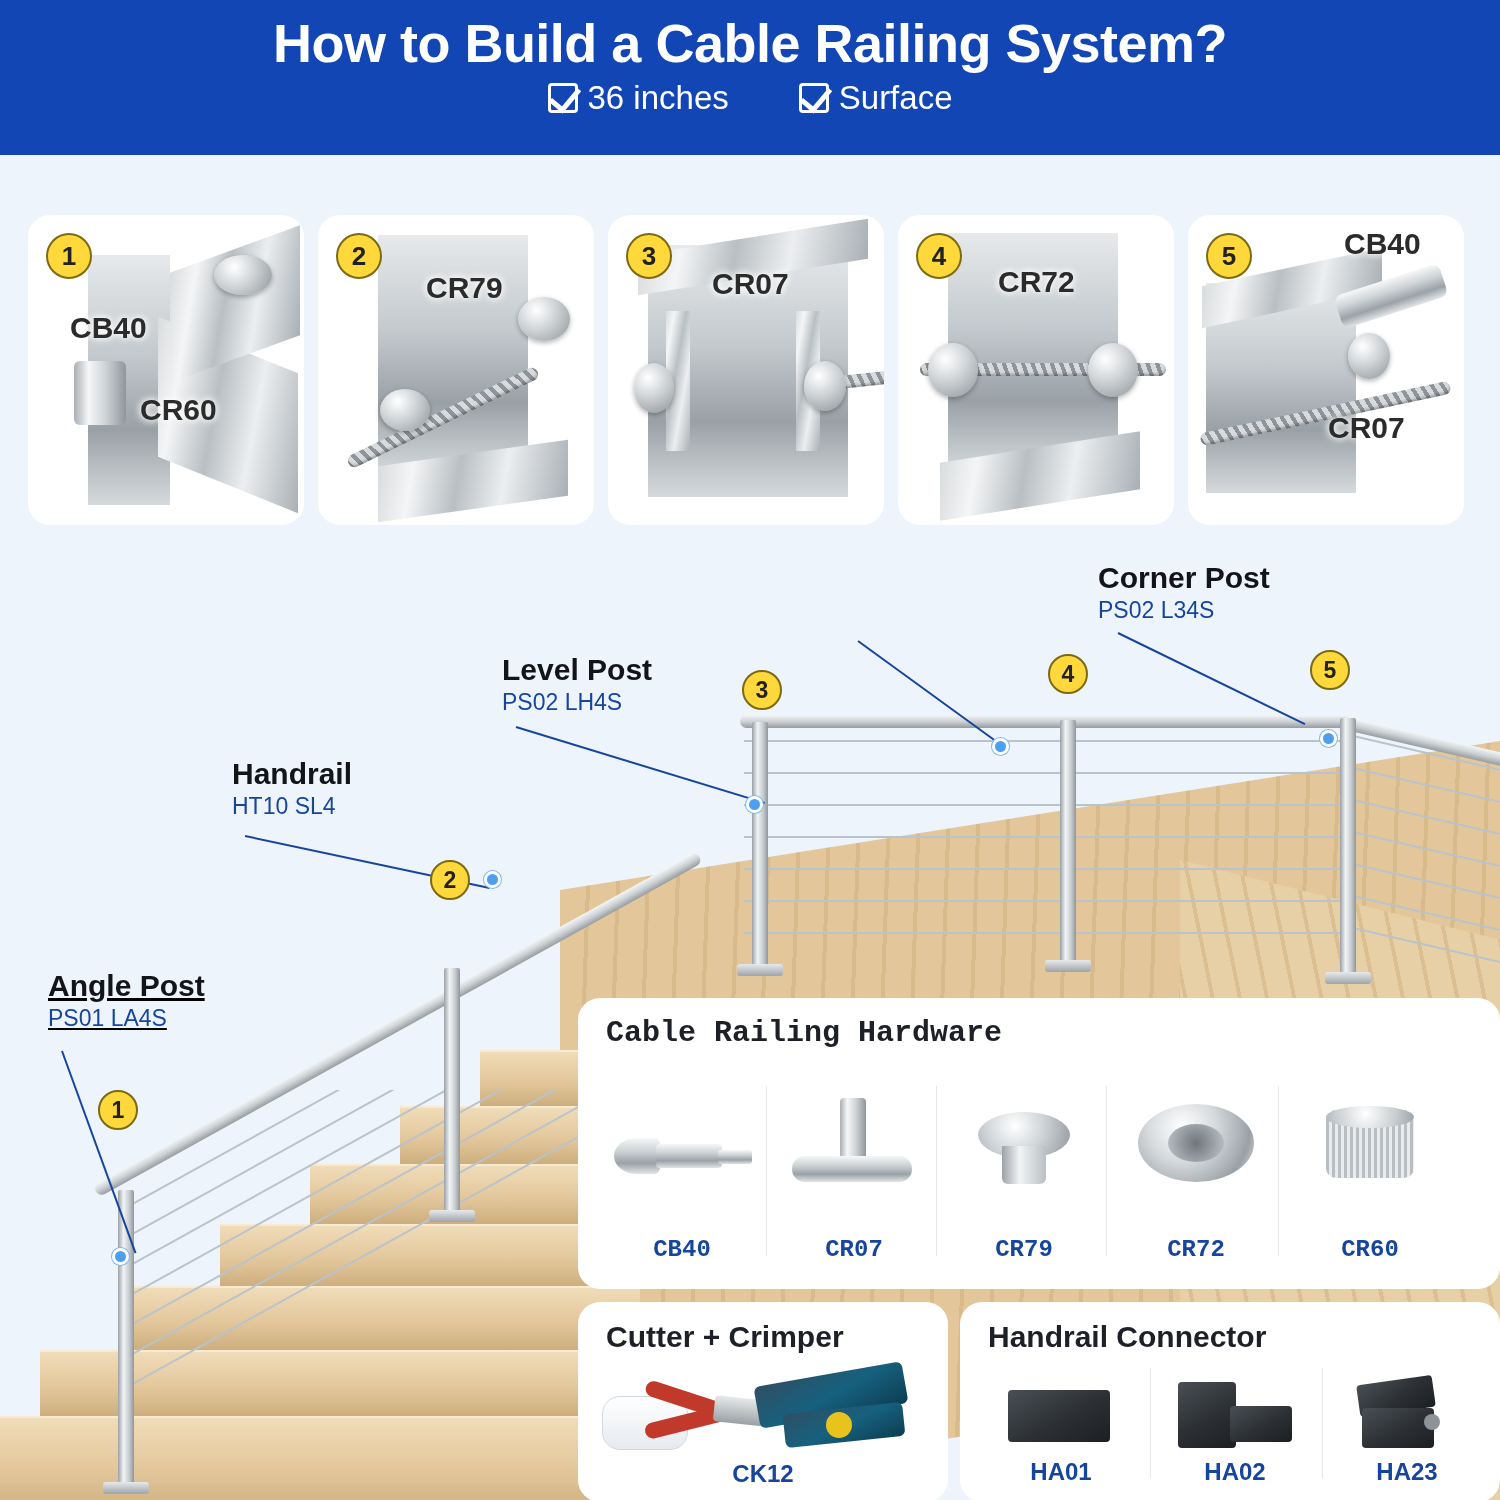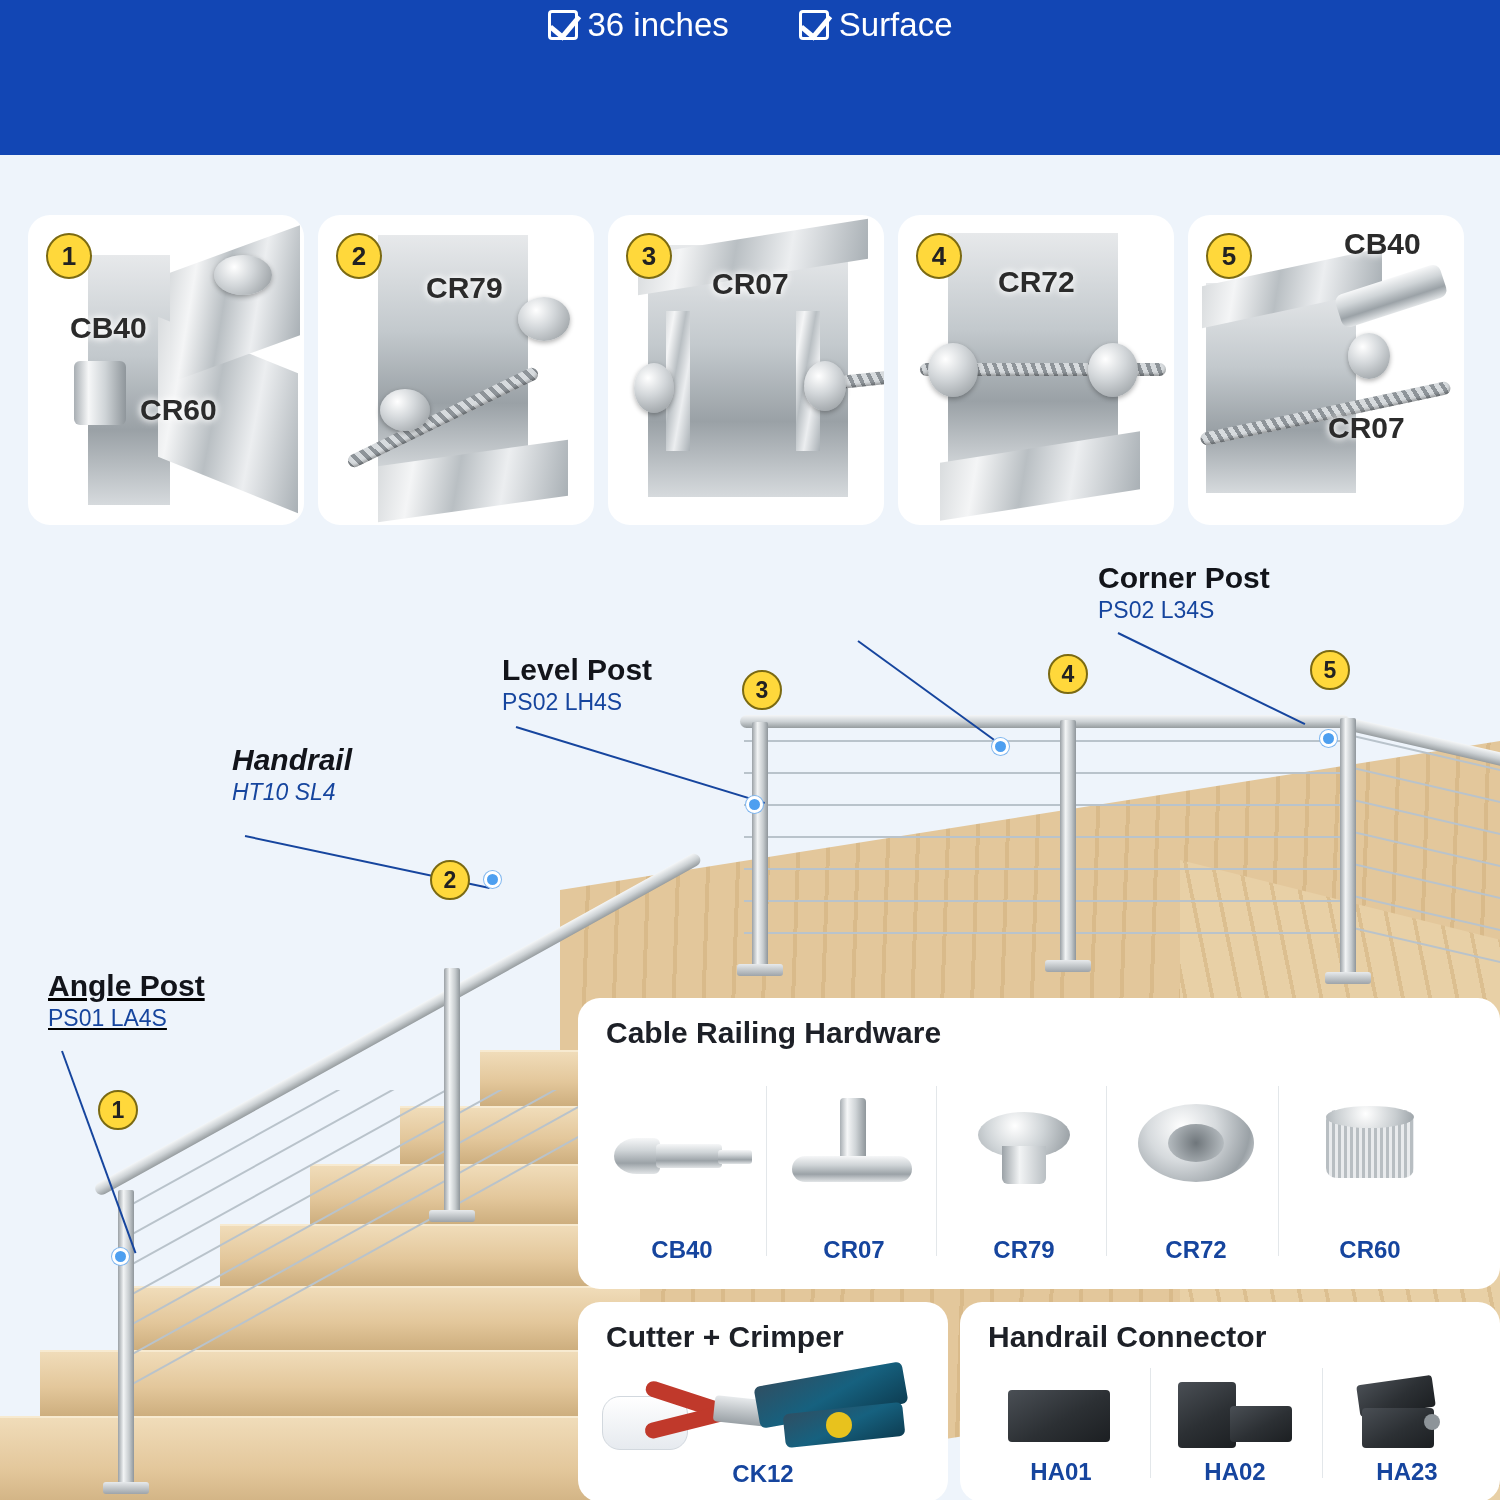--- a/index.html
+++ b/index.html
@@ -186,20 +186,21 @@
   .crimper {
     position:absolute;
     background:linear-gradient(160deg,#2f4f63 0%,#16617f 50%,#0d3d52 100%);
     border-radius:6px;
   }
 </style>
 </head>
 <body>
 
 <div class="header">
+  <div class="header-title">How to Build a Cable Railing System?</div>
   <div class="header-checks">
     <div class="check-item">
       <span class="check-box"></span>
       <span>36 inches</span>
     </div>
     <div class="check-item">
       <span class="check-box"></span>
       <span>Surface</span>
     </div>
   </div>
@@ -327,21 +328,21 @@
   <div class="post-base" style="left:1325px; top:442px;"></div>
 
   <div class="callout-label" style="left:48px; top:440px;text-decoration:underline;">
     <div class="callout-title">Angle Post</div>
     <div class="callout-sub">PS01 LA4S</div>
   </div>
   <div class="leader" style="left:62px; top:520px; width:215px; transform:rotate(70deg);"></div>
   <div class="num" style="left:98px; top:560px;">1</div>
   <div class="dot" style="left:112px; top:718px;"></div>
 
-  <div class="callout-label" style="left:232px; top:214px;font-style:italic;">
+  <div class="callout-label" style="left:232px; top:228px;">
     <div class="callout-title">Handrail</div>
     <div class="callout-sub">HT10 SL4</div>
   </div>
   <div class="leader" style="left:245px; top:305px; width:250px; transform:rotate(12deg);"></div>
   <div class="num" style="left:430px; top:330px;">2</div>
   <div class="dot" style="left:484px; top:341px;"></div>
 
   <div class="callout-label" style="left:502px; top:124px;">
     <div class="callout-title">Level Post</div>
     <div class="callout-sub">PS02 LH4S</div>
@@ -355,21 +356,21 @@
   <div class="dot" style="left:992px; top:208px;"></div>
 
   <div class="callout-label" style="left:1098px; top:32px;">
     <div class="callout-title">Corner Post</div>
     <div class="callout-sub">PS02 L34S</div>
   </div>
   <div class="leader" style="left:1118px; top:102px; width:208px; transform:rotate(26deg);"></div>
   <div class="num" style="left:1310px; top:120px;">5</div>
   <div class="dot" style="left:1320px; top:200px;"></div>
 
-  <div class="panel" style="left:578px; top:468px; width:922px; height:291px;">
+  <div class="panel" style="left:578px; top:468px; width:922px; height:291px;font-family:Liberation Mono, monospace;">
     <div class="panel-title">Cable Railing Hardware</div>
 
     <div class="vdiv" style="left:188px; top:88px; height:170px;"></div>
     <div class="vdiv" style="left:358px; top:88px; height:170px;"></div>
     <div class="vdiv" style="left:528px; top:88px; height:170px;"></div>
     <div class="vdiv" style="left:700px; top:88px; height:170px;"></div>
 
     <div class="hw-item" style="left:24px; top:92px; width:160px; height:140px;">
       <div class="shape cyl" style="left:12px; top:48px; width:46px; height:36px; border-radius:50% 6px 6px 50%;"></div>
       <div class="shape cyl" style="left:54px; top:54px; width:66px; height:24px;"></div>

